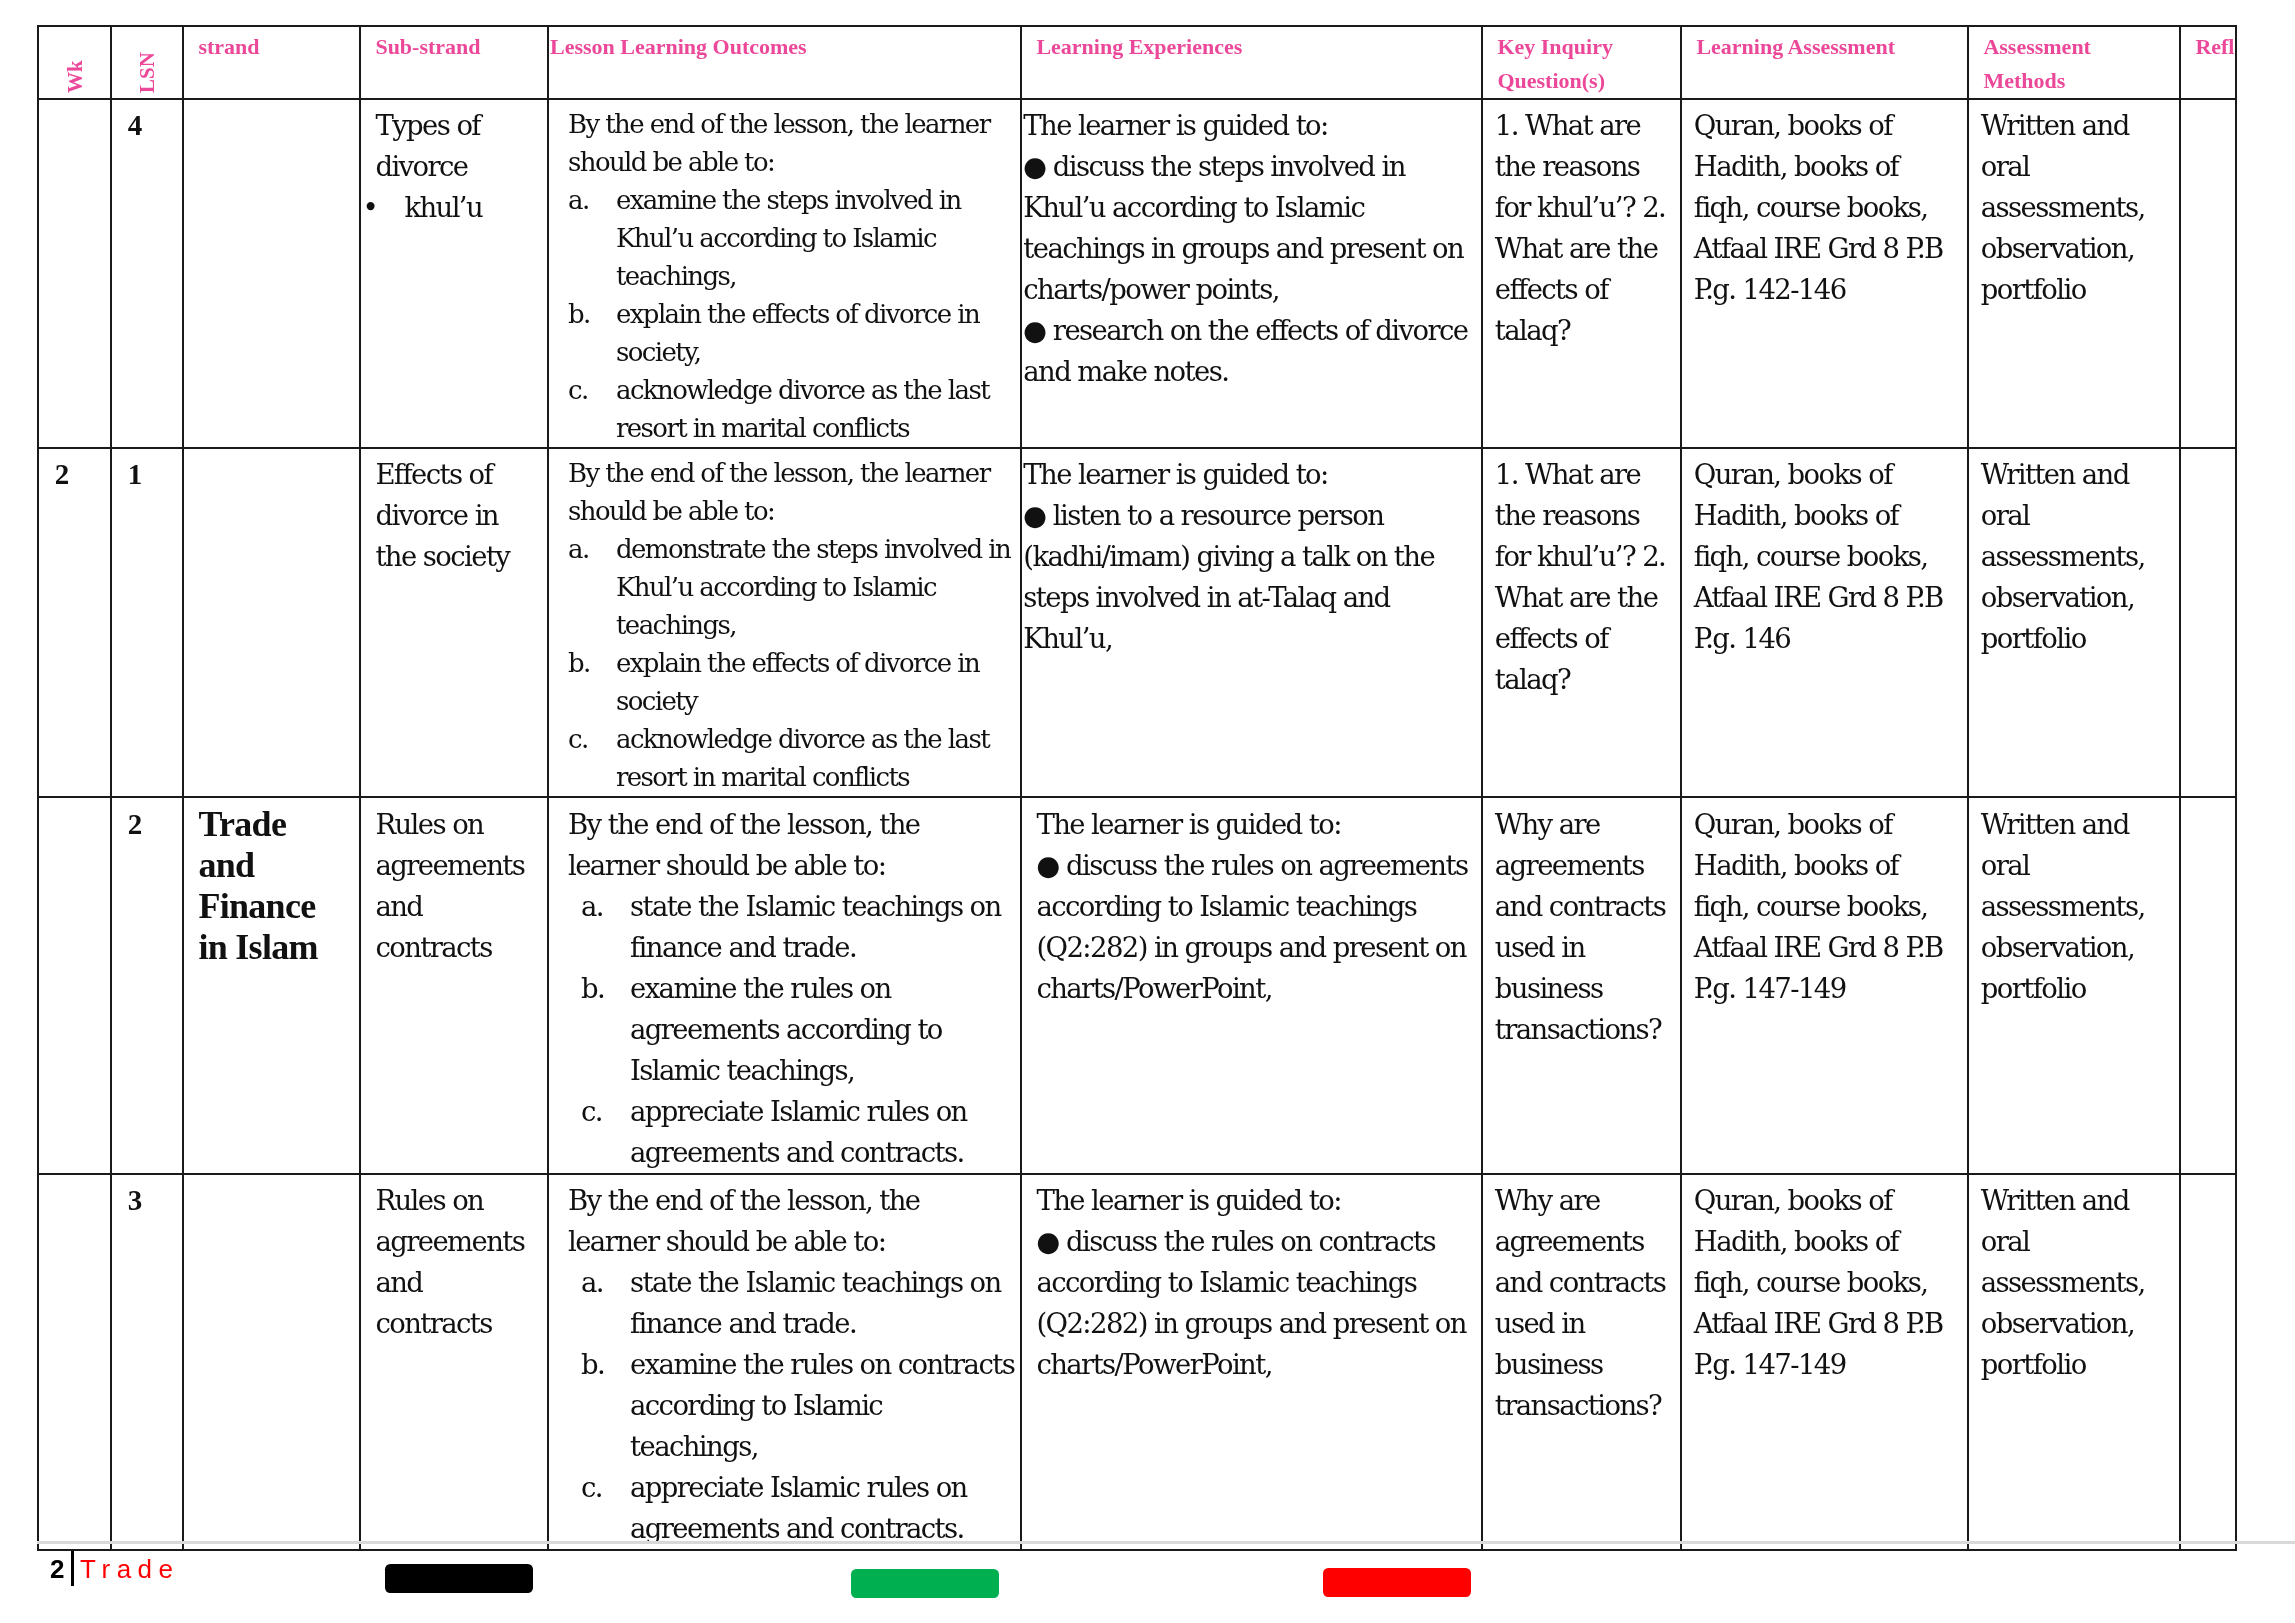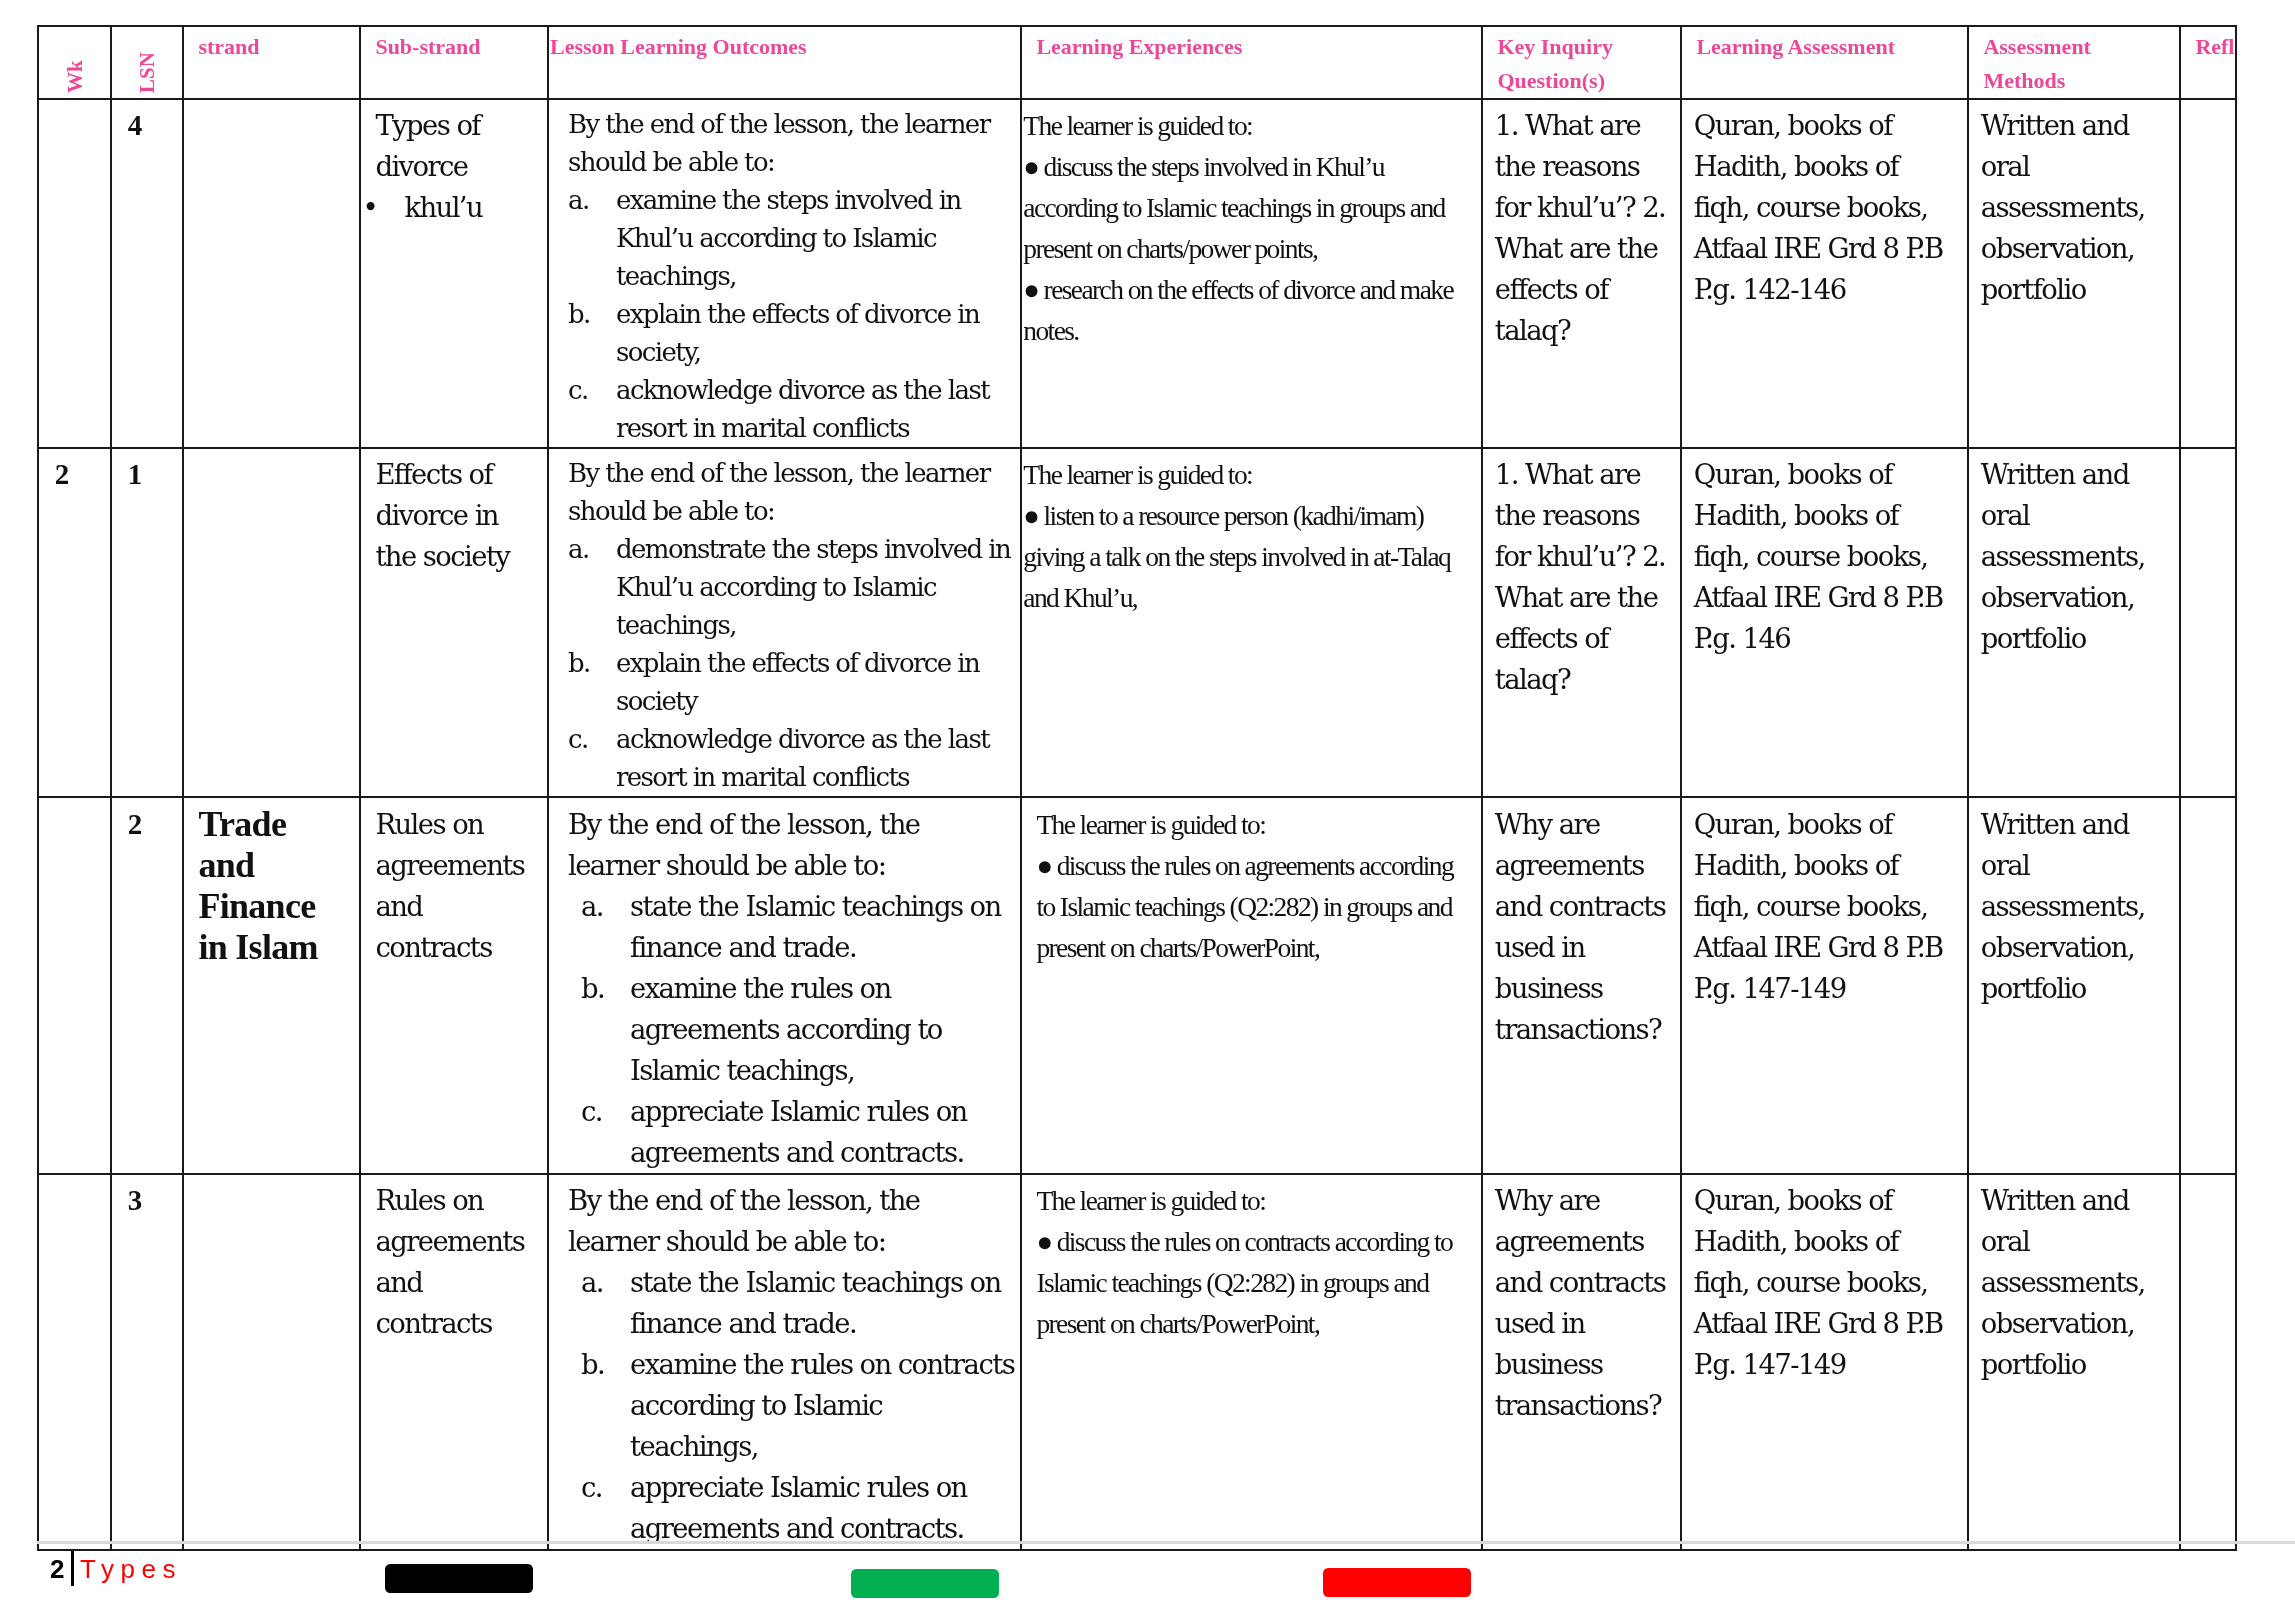--- a/index.html
+++ b/index.html
@@ -46,21 +46,21 @@
   td.wk .c { font-weight:bold; font-family:"Liberation Serif", serif; font-size:29px; padding-left:15.7px; letter-spacing:0; }
   td.strand .c { font-weight:bold; font-family:"Liberation Serif", serif; font-size:36px; letter-spacing:-0.7px; padding-left:14.4px; }
   .tight { line-height:38px; font-size:26px; }
   .lo .c { padding-left:19px; padding-right:3.9px; }
   .lo .intro { display:block; }
   .lo ol { list-style:none; margin:0; padding:0; }
   .lo li { display:flex; }
   .lo li .mk { flex:0 0 48px; }
   .lo li .tx { flex:1; }
   .lo.indent li .mk { flex:0 0 62px; padding-left:13px; box-sizing:border-box; }
-  .le .c { padding-left:1.3px;font-family:Liberation Serif, serif; }
+  .le .c { padding-left:1.3px; }
   .le.pad .c { padding-left:14.4px; }
   .le .bl { display:block; }
   .sub-bullet { display:flex; }
   .sub-bullet .mk { flex:0 0 42px; }
   .footer-rule { position:absolute; left:37px; top:1541px; width:2259px; height:2.6px; background:#d9d9d9; }
   .pg { position:absolute; left:50px; top:1551px; font-family:"Liberation Sans", sans-serif; font-size:26px; line-height:34px; display:flex; align-items:center; }
   .pg .n { font-weight:bold; color:#000; }
   .pg .bar { display:inline-block; width:2.6px; height:35px; background:#000; margin:0 6.5px 0 6.5px; }
   .pg .lbl { color:#ff0000; letter-spacing:6.5px; }
   .swatch { position:absolute; height:29px; width:148px; border-radius:5.2px; }
@@ -333,21 +333,21 @@
             <div class="c"></div>
           </td>
     </tr>
   </tbody>
 </table>
 
 <div class="footer-rule"></div>
 <div class="pg">
   <span class="n">2</span>
   <span class="bar"></span>
-  <span class="lbl">Types</span>
+  <span class="lbl">Trade</span>
 </div>
 
 <div class="swatch" style="left: 385px; top: 1564px; background: rgb(0, 0, 0);"></div>
 <div class="swatch" style="left: 851px; top: 1569px; background: rgb(0, 176, 80);"></div>
 <div class="swatch" style="left: 1323px; top: 1568px; background: rgb(255, 0, 0);"></div>
 
 </div>
 
 
 </body></html>

